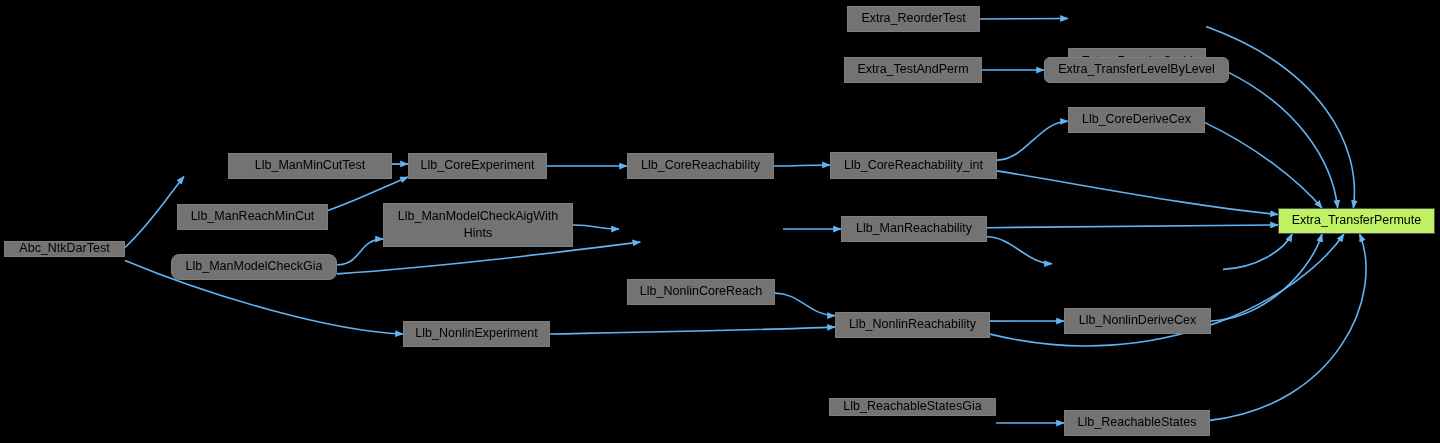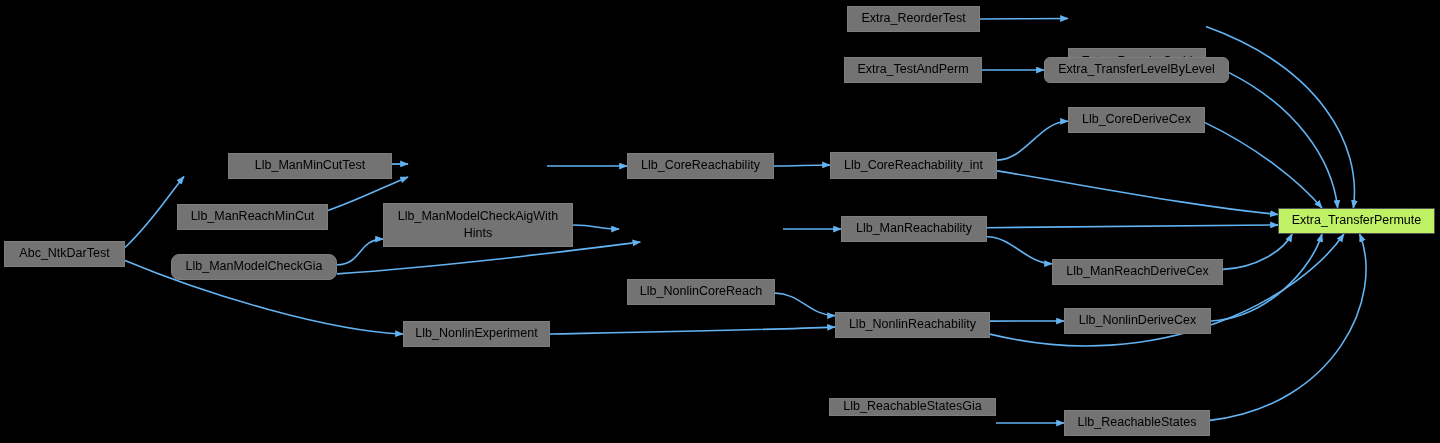--- a/index.html
+++ b/index.html
@@ -68,35 +68,35 @@
         <path d="M990,334.1 C1160,376 1300,298 1343.94,234" fill="none" stroke="#63b3f2" stroke-width="1.6" marker-end="url(#arrow)"></path>
         <path d="M1211,321 C1268,318 1312,268 1321.96,234" fill="none" stroke="#63b3f2" stroke-width="1.6" marker-end="url(#arrow)"></path>
         <path d="M996,423 C1021,423 1039,423 1064,423" fill="none" stroke="#63b3f2" stroke-width="1.6" marker-end="url(#arrow)"></path>
         <path d="M1210,420.4 C1335,406 1385,297 1359.64,234" fill="none" stroke="#63b3f2" stroke-width="1.6" marker-end="url(#arrow)"></path>
         <path d="M1206,26.6 C1320,68 1362,145 1353.36,208" fill="none" stroke="#63b3f2" stroke-width="1.6" marker-end="url(#arrow)"></path>
         <path d="M1229,72.6 C1295,106 1332,158 1337.66,208" fill="none" stroke="#63b3f2" stroke-width="1.6" marker-end="url(#arrow)"></path>
         <path d="M1205,122.6 C1258,148 1300,182 1321.96,208" fill="none" stroke="#63b3f2" stroke-width="1.6" marker-end="url(#arrow)"></path>
       </g>
   </svg>
 
-<div class="node" style="left: 4px; top: 241px; width: 121px; height: 26px;">Abc_NtkDarTest</div>
+<div class="node" style="left: 4px; top: 241px; width: 121px; height: 16px;">Abc_NtkDarTest</div>
     <div class="node" style="left: 184px; top: 153px; width: 164px; height: 26px; margin-left: 44px;">Llb_ManMinCutTest</div>
     <div class="node" style="left: 177px; top: 204px; width: 151px; height: 26px;">Llb_ManReachMinCut</div>
     <div class="node" style="left: 171px; top: 254px; width: 166px; height: 26px; border-radius: 8px;">Llb_ManModelCheckGia</div>
+    <div class="node" style="left: 408px; top: 153px; width: 139px; height: 26px;">Llb_CoreExperiment</div>
     <div class="node" style="left: 383px; top: 203px; width: 190px; height: 44px;">Llb_ManModelCheckAigWith
 Hints</div>
     <div class="node" style="left: 403px; top: 321px; width: 147px; height: 26px;">Llb_NonlinExperiment</div>
     <div class="node" style="left: 627px; top: 153px; width: 147px; height: 26px;">Llb_CoreReachability</div>
     <div class="node" style="left: 627px; top: 271px; width: 148px; height: 26px; margin-top: 8px;">Llb_NonlinCoreReach</div>
     <div class="node" style="left: 847px; top: 6px; width: 133px; height: 26px;">Extra_ReorderTest</div>
     <div class="node" style="left: 844px; top: 57px; width: 138px; height: 26px;">Extra_TestAndPerm</div>
     <div class="node" style="left: 830px; top: 152px; width: 167px; height: 27px;">Llb_CoreReachability_int</div>
     <div class="node" style="left: 841px; top: 216px; width: 146px; height: 26px;">Llb_ManReachability</div>
     <div class="node" style="left: 835px; top: 312px; width: 155px; height: 26px;">Llb_NonlinReachability</div>
     <div class="node" style="left: 829px; top: 398px; width: 167px; height: 18px;">Llb_ReachableStatesGia</div>
     <div class="node" style="left: 1068px; top: 12px; width: 138px; height: 27px; margin-top: 36px;">Extra_ReorderCudd</div>
     <div class="node" style="left: 1044px; top: 57px; width: 185px; height: 26px; border-radius: 6px;">Extra_TransferLevelByLevel</div>
     <div class="node" style="left: 1068px; top: 107px; width: 137px; height: 26px;">Llb_CoreDeriveCex</div>
-    <div class="node" style="left: 1052px; top: 259px; width: 171px; height: 26px;">Llb_ManReachDeriveCex</div>
     <div class="node" style="left: 1064px; top: 308px; width: 147px; height: 26px;">Llb_NonlinDeriveCex</div>
     <div class="node" style="left: 1064px; top: 410px; width: 146px; height: 26px;">Llb_ReachableStates</div>
     <div class="node highlight" style="left: 1278px; top: 208px; width: 157px; height: 26px;">Extra_TransferPermute</div>
   </div>
 
 </body></html>

